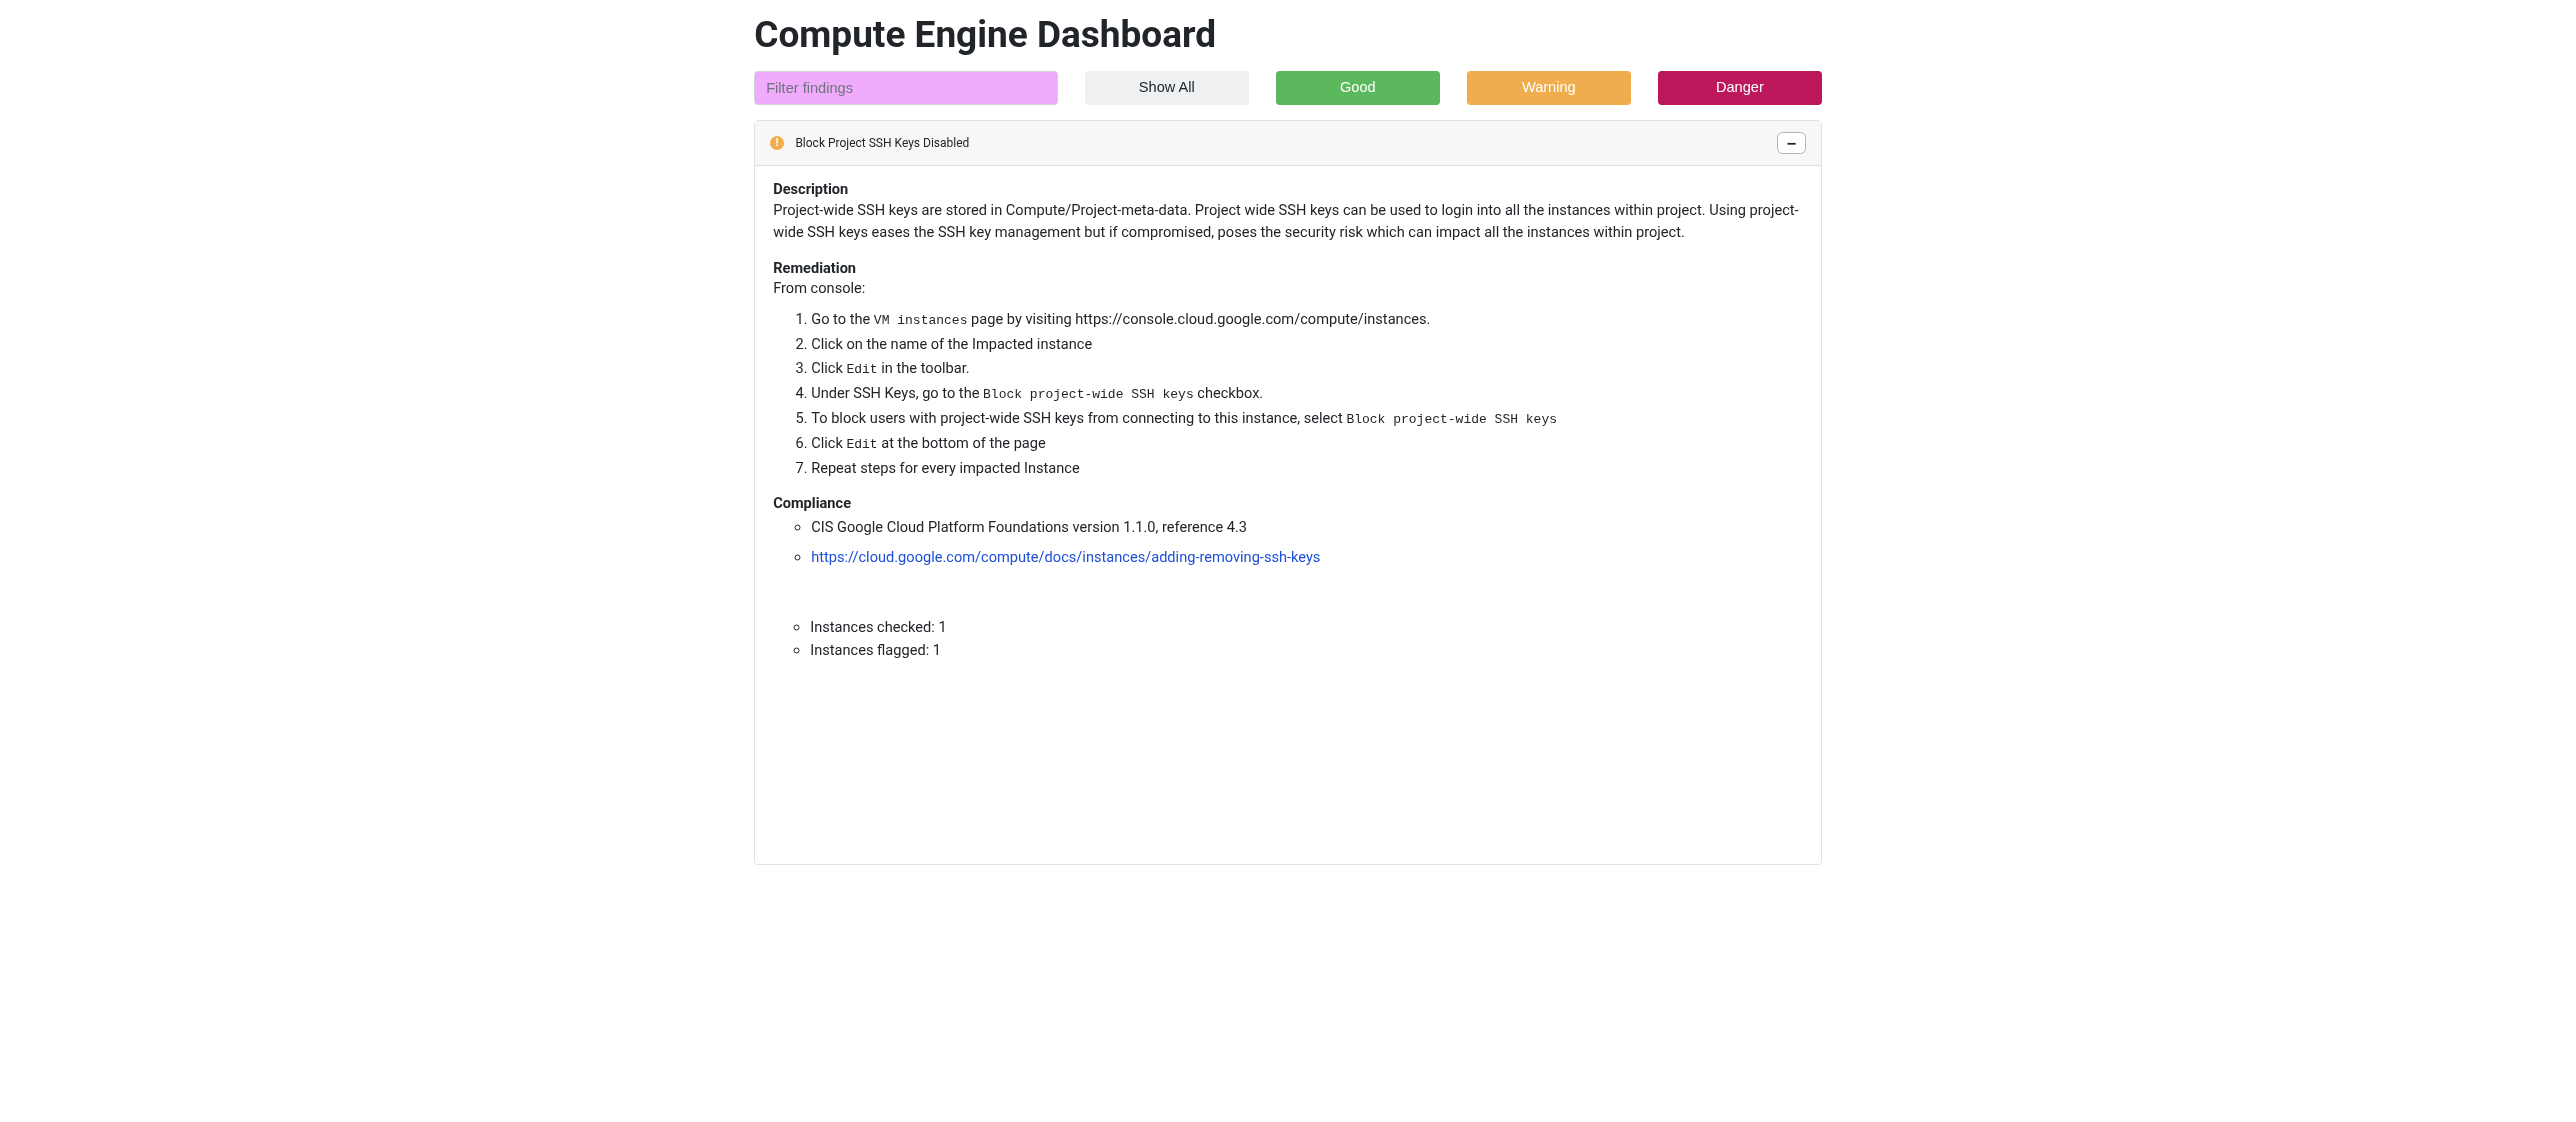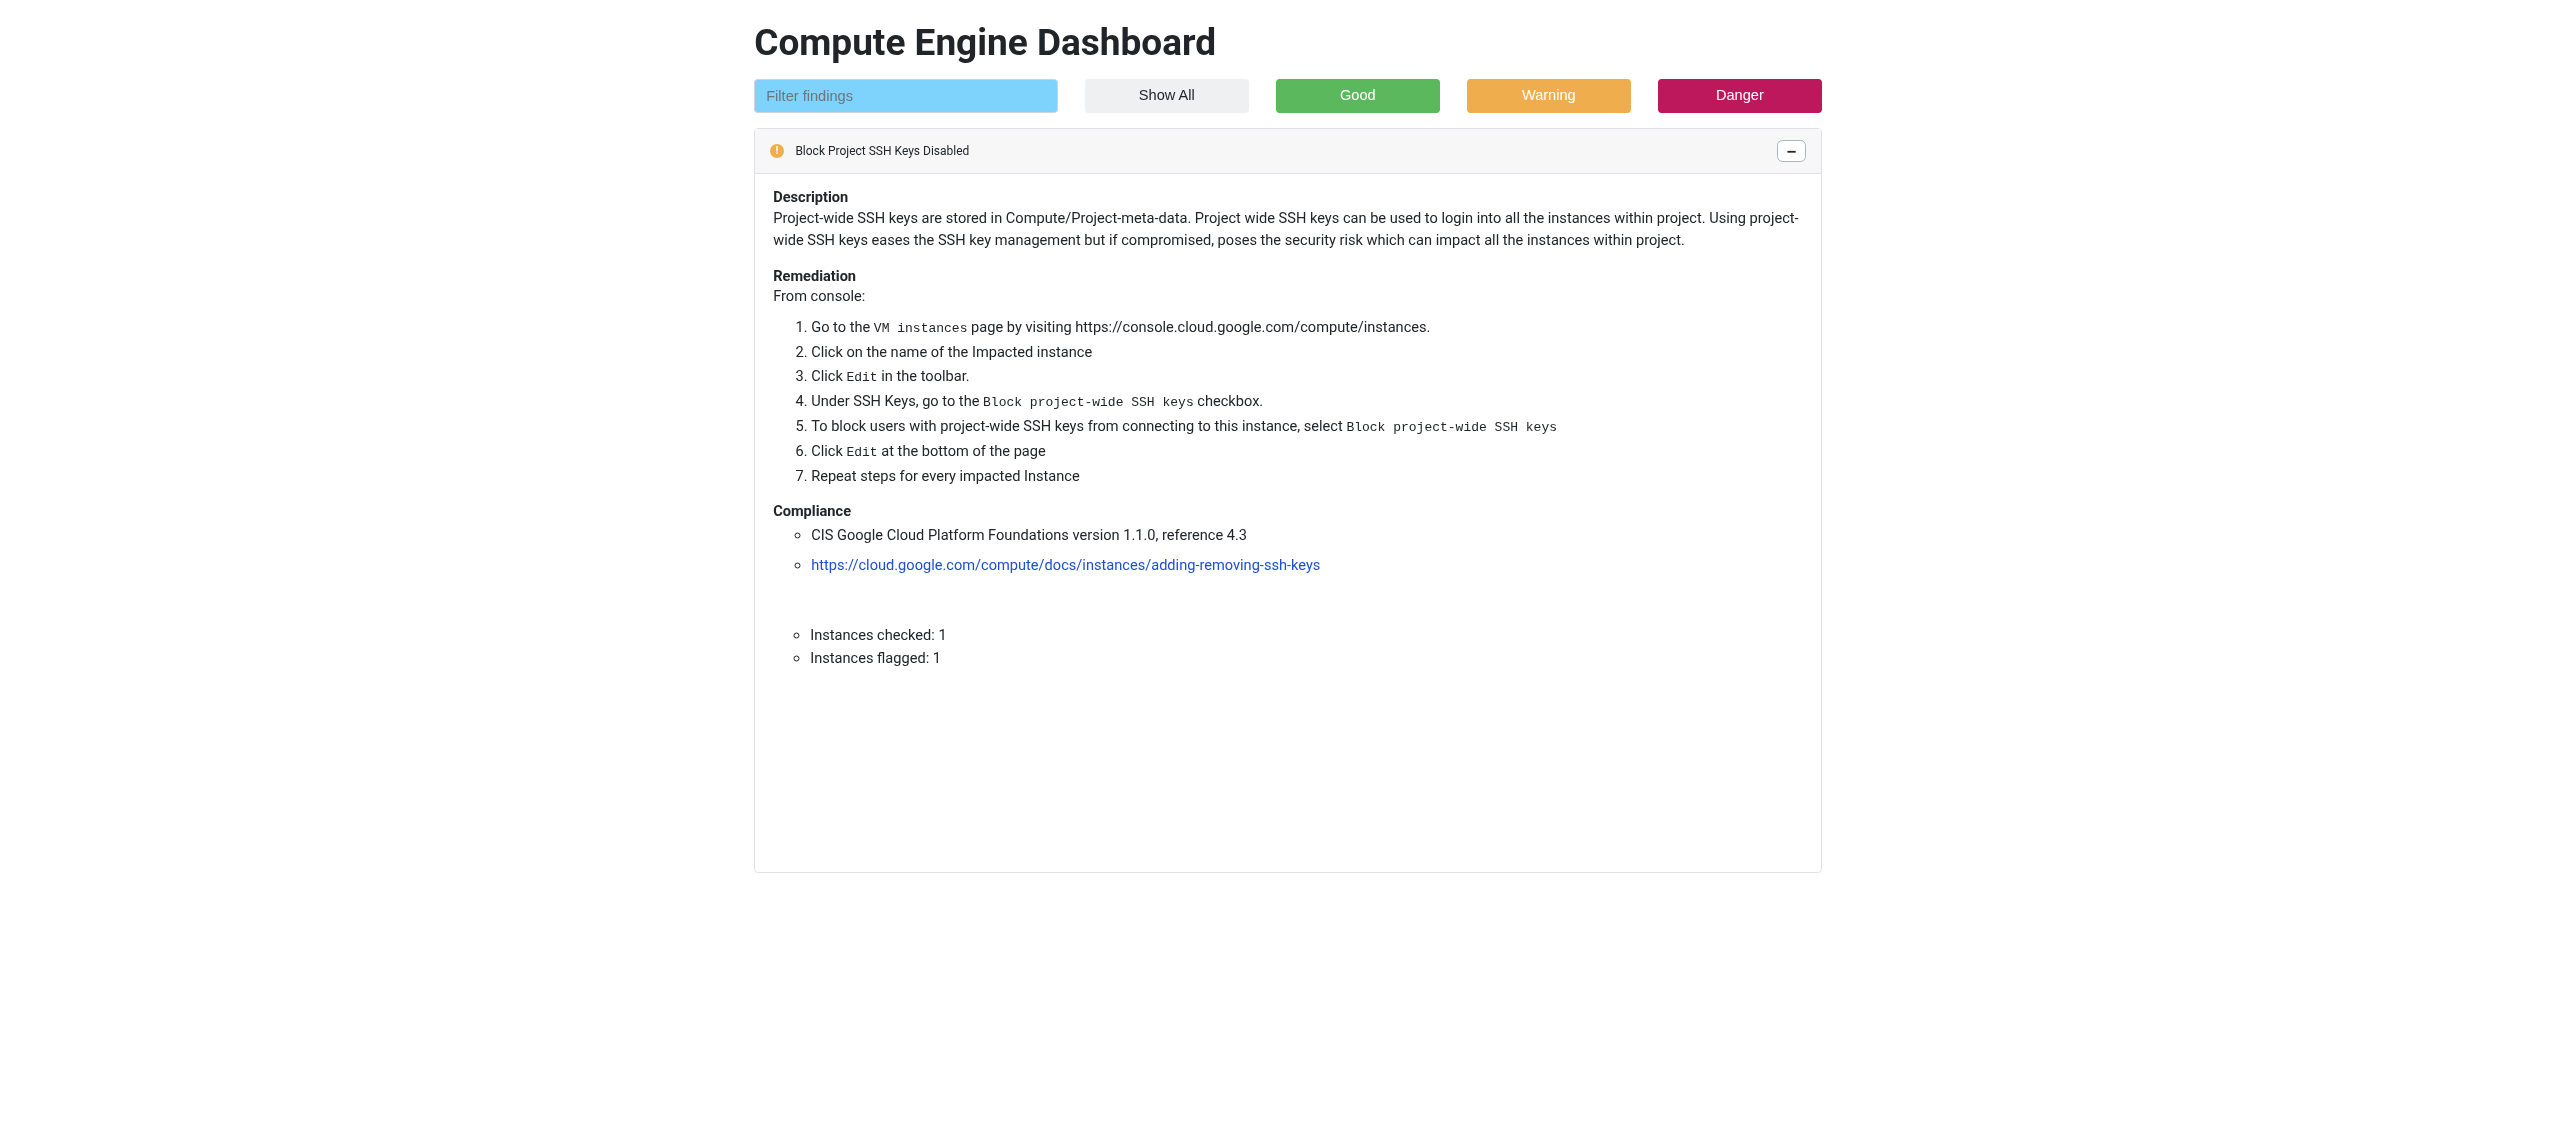--- a/index.html
+++ b/index.html
@@ -5,21 +5,21 @@
   * { box-sizing: border-box; }
   body {
     margin: 0;
     font-family: -apple-system, BlinkMacSystemFont, "Segoe UI", Roboto, "Helvetica Neue", Arial, sans-serif;
     font-size: 14.6px;
     color: #212529;
     background: #fff;
   }
   .container {
     max-width: 1095px;
-    margin: 12px auto;
+    margin: 4px auto;
     padding: 9px 13.7px 18px 13.7px;
   }
   h1.page-title {
     font-size: 37px;
     font-weight: 700;
     margin: 0 0 14.6px 0;
     color: #212529;
   }
   .filter-row {
     display: flex;
@@ -29,21 +29,21 @@
   }
   .filter-input {
     flex: 1 1 0;
     max-width: 338px;
     min-width: 183px;
     padding: 6.4px 11px;
     font-size: 14.6px;
     border: 0.9px solid #ced4da;
     border-radius: 3.7px;
     color: #495057;
-    background: #7dd3fc;
+    background: #f0abfc;
   }
   .filter-input::placeholder { color: #6c757d; }
   .btn {
     flex: 1 1 0;
     max-width: 164px;
     min-width: 110px;
     padding: 6.4px 11px;
     font-size: 14.6px;
     border: none;
     border-radius: 3.7px;

